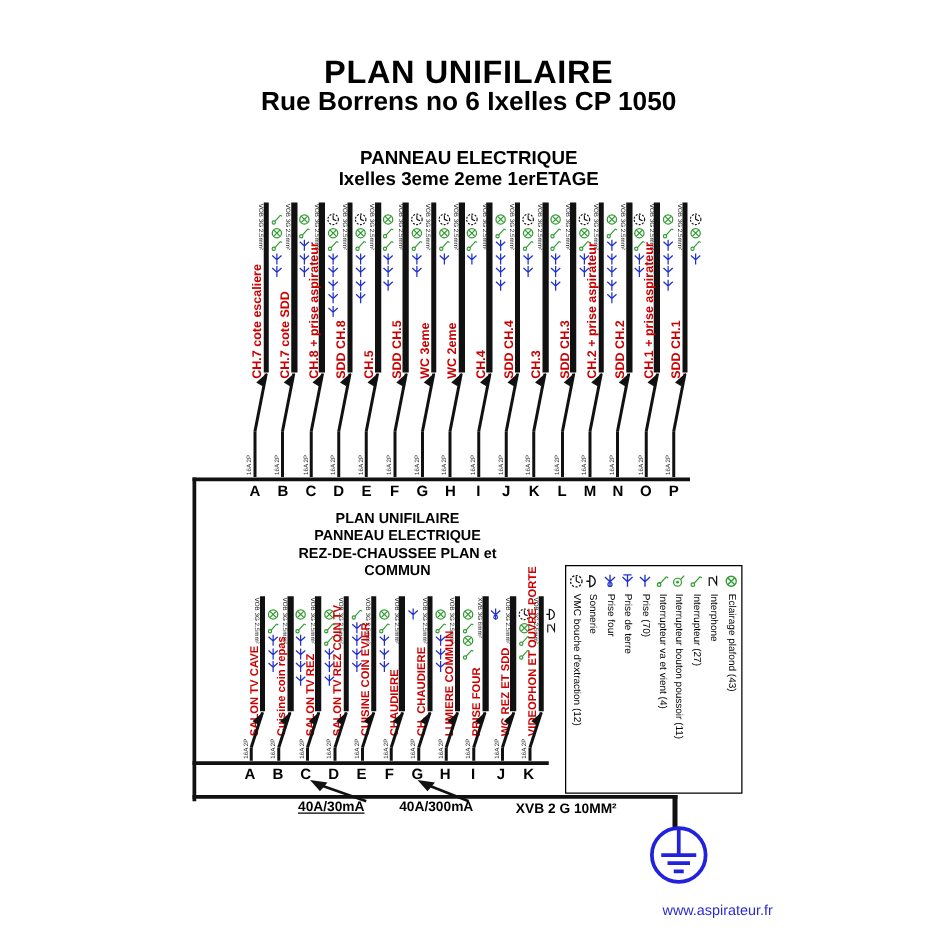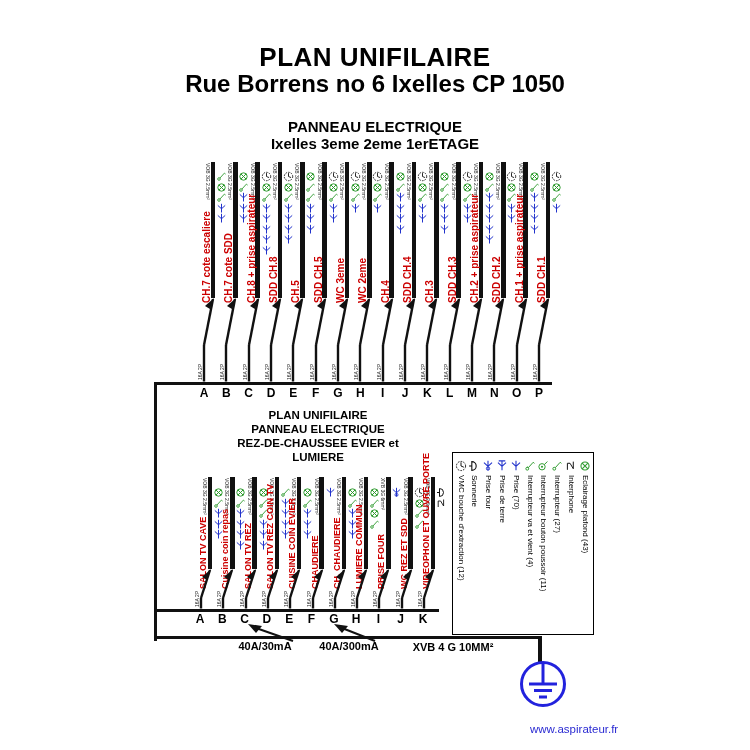--- a/index.html
+++ b/index.html
@@ -1,21 +1,21 @@
 <!DOCTYPE html>
 <html><head>
 <meta charset="utf-8">
 <style>
   html,body{margin:0;padding:0;background:#fff;}
   #canvas{position:relative;width:750px;height:750px;background:#fff;overflow:hidden;
           font-family:"Liberation Sans", sans-serif;color:#000;}
   .abs{position:absolute;}
   .ctr{text-align:center;left:0;width:750px;}
   .title1{top:42px;font-size:26px;font-weight:bold;letter-spacing:0.5px;}
-  .title2{top:70px;font-size:24px;font-weight:bold;}
+  .title2{top:70px;font-size:21px;font-weight:bold;}
   .sub1{top:118px;font-size:15px;font-weight:bold;}
   .sub2{top:135px;font-size:15px;font-weight:bold;}
   .bhead{left:158px;width:320px;text-align:center;font-size:11.5px;font-weight:bold;line-height:14px;}
   .busline{background:#111;}
   .vlabel{white-space:nowrap;transform-origin:0 0;}
   .red-label{font-weight:bold;transform:rotate(-90deg);line-height:11px;}
   .cable-label{font-size:5px;color:#222;transform:rotate(90deg);line-height:6px;}
   .brk-label{font-size:5px;color:#222;transform:rotate(-90deg);line-height:6px;}
   .letter{font-size:12px;font-weight:bold;text-align:center;width:16px;}
   .bar{background:#111;width:4.5px;}
@@ -31,22 +31,22 @@
 <div id="canvas">
 
   <div class="abs ctr title1">PLAN UNIFILAIRE</div>
   <div class="abs ctr title2">Rue Borrens no 6 Ixelles CP 1050</div>
   <div class="abs ctr sub1">PANNEAU ELECTRIQUE</div>
   <div class="abs ctr sub2">Ixelles 3eme 2eme 1erETAGE</div>
 
   <div class="abs bhead" style="top:408px;">
     <div>PLAN UNIFILAIRE</div>
     <div>PANNEAU ELECTRIQUE</div>
-    <div>REZ-DE-CHAUSSEE EVIER et</div>
-    <div>LUMIERE</div>
+    <div>REZ-DE-CHAUSSEE PLAN et</div>
+    <div>COMMUN</div>
   </div>
 
   <div id="circuits-layer">
       <div class="abs bar" style="left: 210.75px; top: 162px; height: 136px;"></div>
       <div class="abs vlabel cable-label" style="left: 211px; top: 163px;">VOB 3G 2.5mm²</div>
       <div class="abs vlabel red-label" style="left: 201px; top: 303px; color: rgb(204, 0, 0); font-size: 10px;">CH.7 cote escaliere</div>
       <span class="abs symspan" style="left: 216px; top: 168px;"><svg width="11" height="11" viewBox="0 0 11 11">
           <circle cx="3" cy="8" r="1.3" fill="none" stroke="#2f9b2f" stroke-width="0.9"></circle>
           <path d="M3.9,7.1 L8.4,2.1 M8.4,2.1 L9.6,3.1" fill="none" stroke="#2f9b2f" stroke-width="0.9"></path>
         </svg></span>
@@ -783,23 +783,23 @@
   <div class="abs busline" style="left:153.5px;top:635.5px;width:388px;height:3.5px;"></div>
   <div class="abs busline" style="left:538px;top:635.5px;width:3.5px;height:26px;"></div>
 
   <svg class="abs" style="left:150px;top:600px;" width="260" height="55">
     <line x1="143" y1="41" x2="106" y2="28" stroke="#111" stroke-width="2"></line>
     <polygon points="98,24 112,26 106,33" fill="#111"></polygon>
     <line x1="225" y1="41" x2="192" y2="28" stroke="#111" stroke-width="2"></line>
     <polygon points="184,24 198,26 192,33" fill="#111"></polygon>
   </svg>
 
-  <div class="abs footnote" style="left:225px;top:640px;width:80px;">40A/30mA</div>
+  <div class="abs footnote" style="left:225px;top:640px;width:80px;text-decoration:underline;">40A/30mA</div>
   <div class="abs footnote" style="left:308px;top:640px;width:82px;">40A/300mA</div>
-  <div class="abs footnote" style="left:402px;top:641px;width:102px;">XVB 4 G 10MM²</div>
+  <div class="abs footnote" style="left:402px;top:641px;width:102px;">XVB 2 G 10MM²</div>
 
   <svg class="abs" style="left:517px;top:658px;" width="52" height="52">
     <circle cx="26" cy="26" r="21.5" fill="none" stroke="#2222dd" stroke-width="3"></circle>
     <line x1="26" y1="5" x2="26" y2="26" stroke="#2222dd" stroke-width="3"></line>
     <line x1="12" y1="26" x2="40" y2="26" stroke="#2222dd" stroke-width="3"></line>
     <line x1="17" y1="32.5" x2="35" y2="32.5" stroke="#2222dd" stroke-width="3"></line>
     <line x1="22" y1="39" x2="30" y2="39" stroke="#2222dd" stroke-width="3"></line>
   </svg>
 
   <div id="legend-box" class="abs" style="left:452px;top:452px;width:140px;height:181px;">

